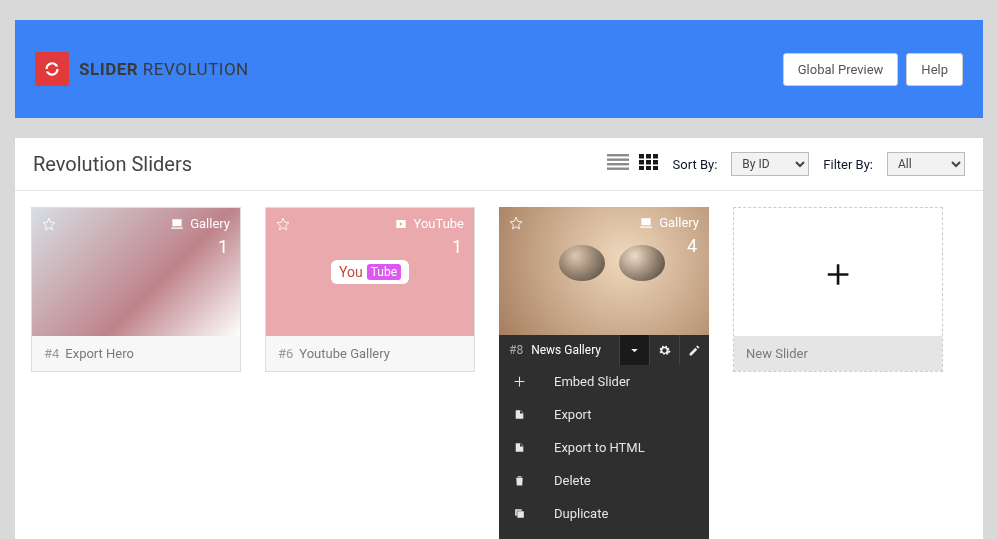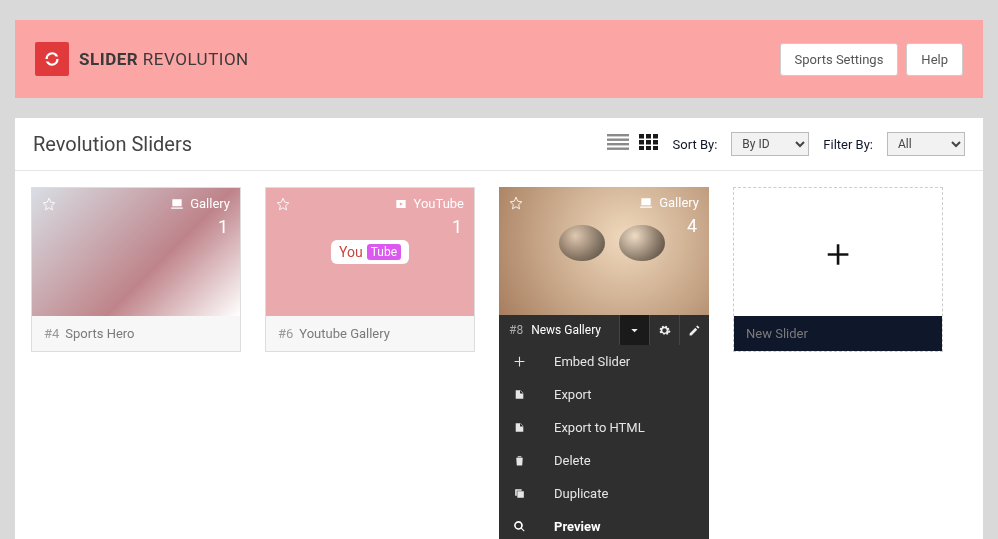--- a/index.html
+++ b/index.html
@@ -1,18 +1,18 @@
 <!DOCTYPE html>
 <html><head>
 <meta charset="utf-8">
 <style>
 *{box-sizing:border-box;margin:0;padding:0;font-family:-apple-system,BlinkMacSystemFont,"Segoe UI",Roboto,Arial,sans-serif}
 body{background:#d9d9d9;width:998px;height:539px;overflow:hidden}
 .page{padding:20px 15px 0}
-.topbar{background:#fca5a5;height:78px;display:flex;align-items:center;justify-content:space-between;padding:0 20px}
+.topbar{background:#3b82f6;height:98px;display:flex;align-items:center;justify-content:space-between;padding:0 20px}
 .brand{display:flex;align-items:center;gap:10px}
 .logo{width:34px;height:34px;background:#e03a3c;display:flex;align-items:center;justify-content:center;border-radius:2px}
 .logo svg{width:20px;height:20px;fill:#fff}
 .brand-text{font-size:17px;color:#3a3a3a;letter-spacing:.5px}
 .brand-text b{font-weight:700}
 .top-btns{display:flex;gap:8px}
 .btn{background:#fff;border:1px solid #ccc;color:#555;padding:8px 14px;font-size:13px;border-radius:3px;cursor:pointer}
 .panel{background:#fff;margin-top:20px;padding:0}
 .panel-head{display:flex;align-items:center;justify-content:space-between;padding:14px 18px;border-bottom:1px solid #e5e5e5}
 .panel-title{font-size:20px;font-weight:400;color:#444}
@@ -44,21 +44,21 @@
 .cardbar .ic svg{width:13px;height:13px;fill:#eee}
 .cardbar .ic.open{background:#1a1a1a}
 .menu{background:#2f2f2f;color:#e6e6e6}
 .menu .mi{display:flex;align-items:center;gap:28px;padding:9px 14px;font-size:13px;cursor:pointer}
 .menu .mi svg{width:13px;height:13px;fill:#e6e6e6}
 .menu .mi.bold{font-weight:700;color:#fff}
 .menu .mi.bold svg{fill:#fff}
 
 .tile{width:210px;border:1px dashed #ccc;background:#fff}
 .tile .body{height:128px;display:flex;align-items:center;justify-content:center}
-.tile .cap{background:#0f172a}
+.tile .cap{background:#e5e5e5}
 .plus{font-size:40px;color:#111;font-weight:300}
 .yt{background:#fff;color:#c4302b;font-weight:400;font-size:14px;padding:4px 8px;border-radius:6px;display:flex;align-items:center;gap:4px}
 .yt .tube{background:#d946ef;color:#fff;padding:1px 4px;border-radius:3px;font-size:12px}
 
 .face{position:absolute;inset:0}
 .glasses{position:absolute;top:38px;left:60px;width:120px;height:40px}
 .glasses .lens{position:absolute;width:46px;height:36px;border-radius:50%;background:radial-gradient(circle at 35% 30%,#fff3,#0006 60%,#000a)}
 .glasses .l1{left:0}
 .glasses .l2{left:60px}
 </style>
@@ -69,21 +69,21 @@
   <div class="topbar">
     <div class="brand">
       <div class="logo">
         <svg viewBox="0 0 24 24">
             <path d="M12 4a8 8 0 0 1 7.4 5h-3.1A5 5 0 0 0 7 12H4a8 8 0 0 1 8-8zm0 16a8 8 0 0 1-7.4-5h3.1A5 5 0 0 0 17 12h3a8 8 0 0 1-8 8z"></path>
           </svg>
       </div>
       <div class="brand-text"><b>SLIDER</b><span> REVOLUTION</span></div>
     </div>
     <div class="top-btns">
-      <button class="btn">Sports Settings</button>
+      <button class="btn">Global Preview</button>
       <button class="btn">Help</button>
     </div>
   </div>
 
   <div class="panel">
     <div class="panel-head">
       <div class="panel-title">Revolution Sliders</div>
       <div class="panel-ctrls">
         <div class="view-ic">
           <span><svg width="22" height="16" viewBox="0 0 22 16">
@@ -125,21 +125,21 @@
           <span class="corner">
               <svg viewBox="0 0 24 24">
                 <path d="M4 4h16v12H4zM2 18h20v2H2z"></path>
               </svg>
               <span>Gallery</span>
             </span>
           <span class="count">1</span>
         </div>
         <div class="cap">
             <span class="id">#4</span>
-            <span>Sports Hero</span>
+            <span>Export Hero</span>
           </div>
       </div>
 
       <div class="card solid">
         <div class="thumb t2">
           <span class="star"><svg viewBox="0 0 24 24">
                 <path d="M12 2l2.9 6.9L22 10l-5.5 4.8L18 22l-6-3.6L6 22l1.5-7.2L2 10l7.1-1.1z"></path>
               </svg></span>
           <span class="corner">
               <svg viewBox="0 0 24 24">

